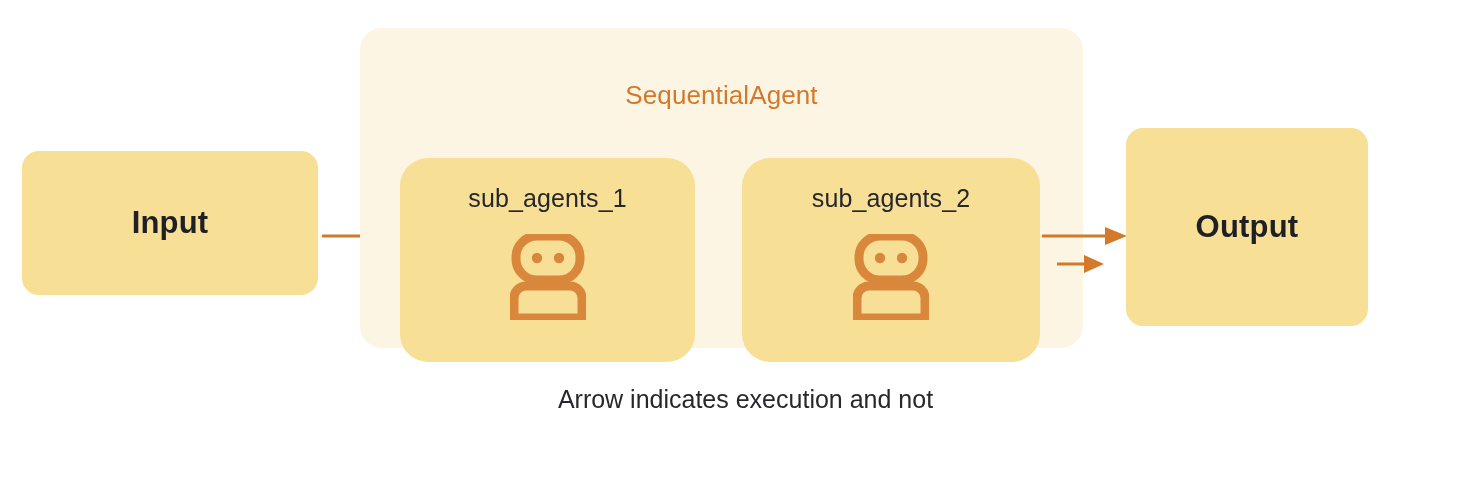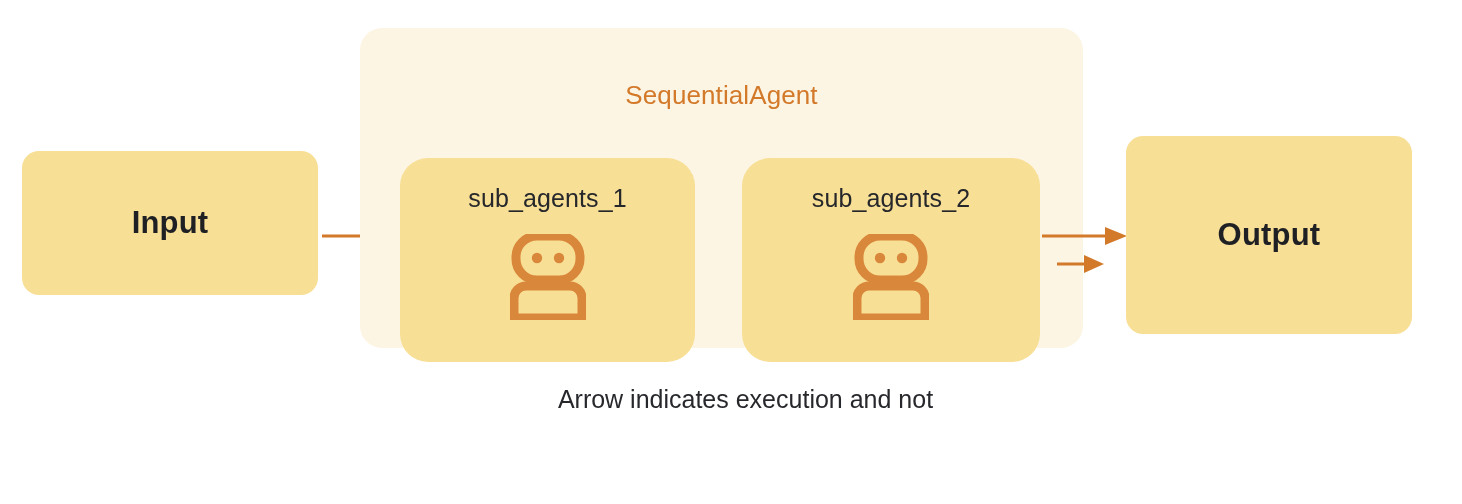--- a/index.html
+++ b/index.html
@@ -30,21 +30,21 @@
     justify-content: center;
   }
   .io-label {
     font-size: 31px;
     font-weight: bold;
     color: #1F2024;
     letter-spacing: 0.2px;
   }
 
   #input-box  { left: 22px;   top: 121px; width: 296px; height: 144px; margin-top: 30px; }
-  #output-box { left: 1126px; top: 136px; width: 286px; height: 198px; }
+  #output-box { left: 1126px; top: 128px; width: 242px; height: 198px; }
 
   
   #sequential-container {
     position: absolute;
     left: 360px;
     top: 28px;
     width: 723px;
     height: 320px;
     background: #FDF5E3;
     border-radius: 22px;

